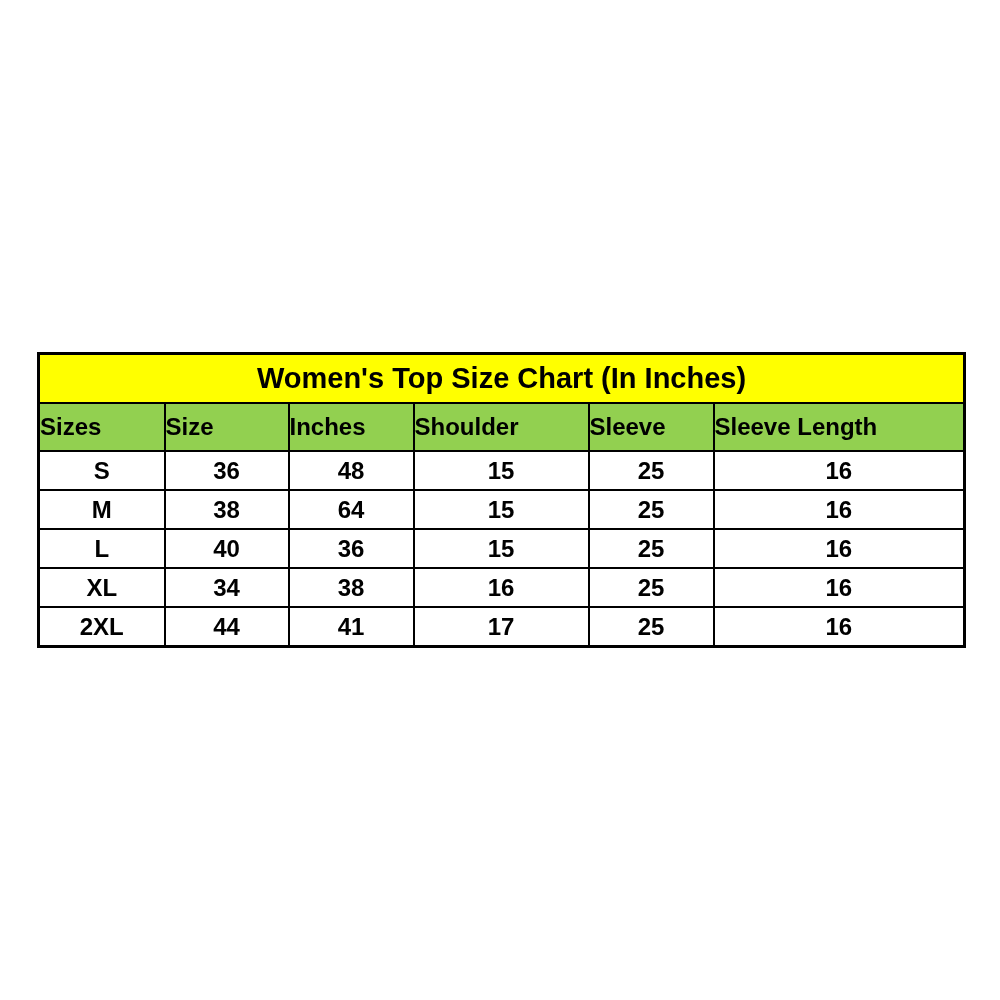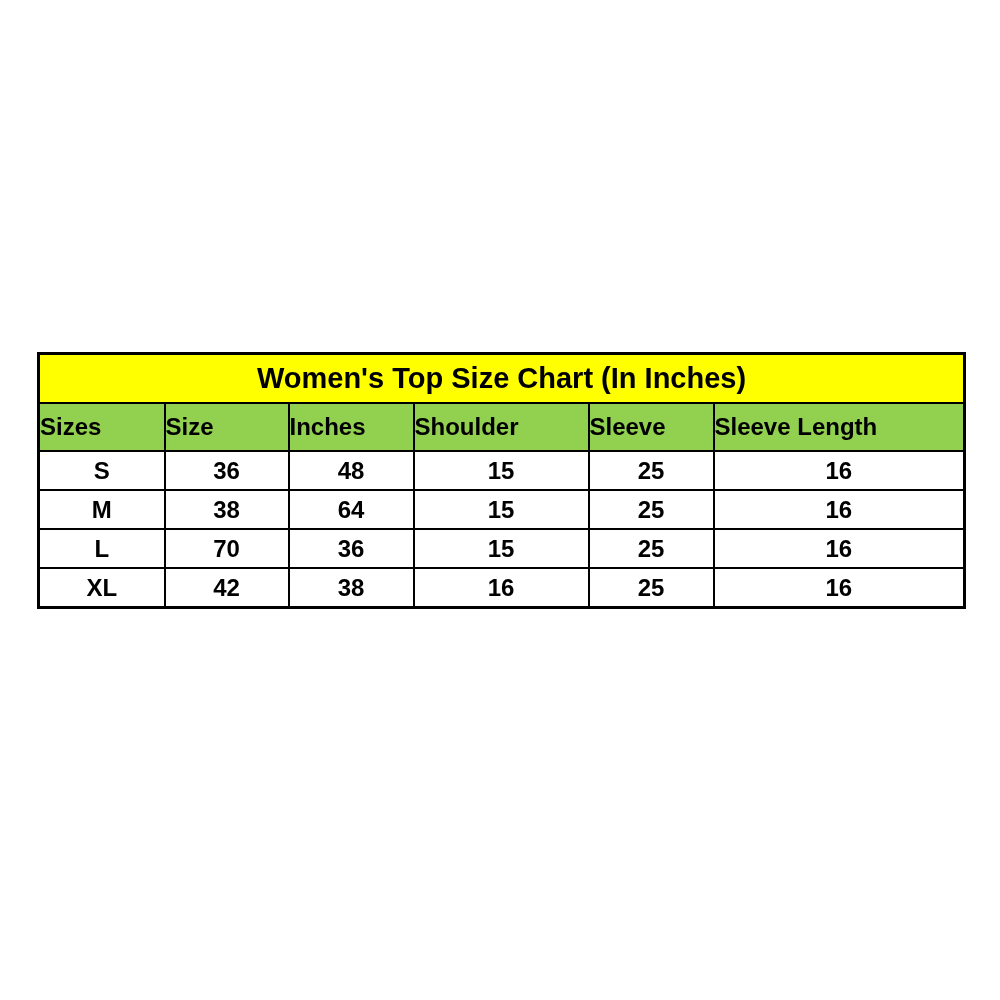--- a/index.html
+++ b/index.html
@@ -99,30 +99,38 @@
         <tr>
           <td class="data-cell">M</td>
           <td class="data-cell">38</td>
           <td class="data-cell">64</td>
           <td class="data-cell">15</td>
           <td class="data-cell">25</td>
           <td class="data-cell">16</td>
         </tr>
         <tr>
           <td class="data-cell">L</td>
-          <td class="data-cell">70</td>
+          <td class="data-cell">40</td>
           <td class="data-cell">36</td>
           <td class="data-cell">15</td>
           <td class="data-cell">25</td>
           <td class="data-cell">16</td>
         </tr>
         <tr>
           <td class="data-cell">XL</td>
-          <td class="data-cell">42</td>
+          <td class="data-cell">34</td>
           <td class="data-cell">38</td>
           <td class="data-cell">16</td>
+          <td class="data-cell">25</td>
+          <td class="data-cell">16</td>
+        </tr>
+        <tr>
+          <td class="data-cell">2XL</td>
+          <td class="data-cell">44</td>
+          <td class="data-cell">41</td>
+          <td class="data-cell">17</td>
           <td class="data-cell">25</td>
           <td class="data-cell">16</td>
         </tr>
       </tbody>
     </table>
   </div>
 </div>
 
 </body></html>

